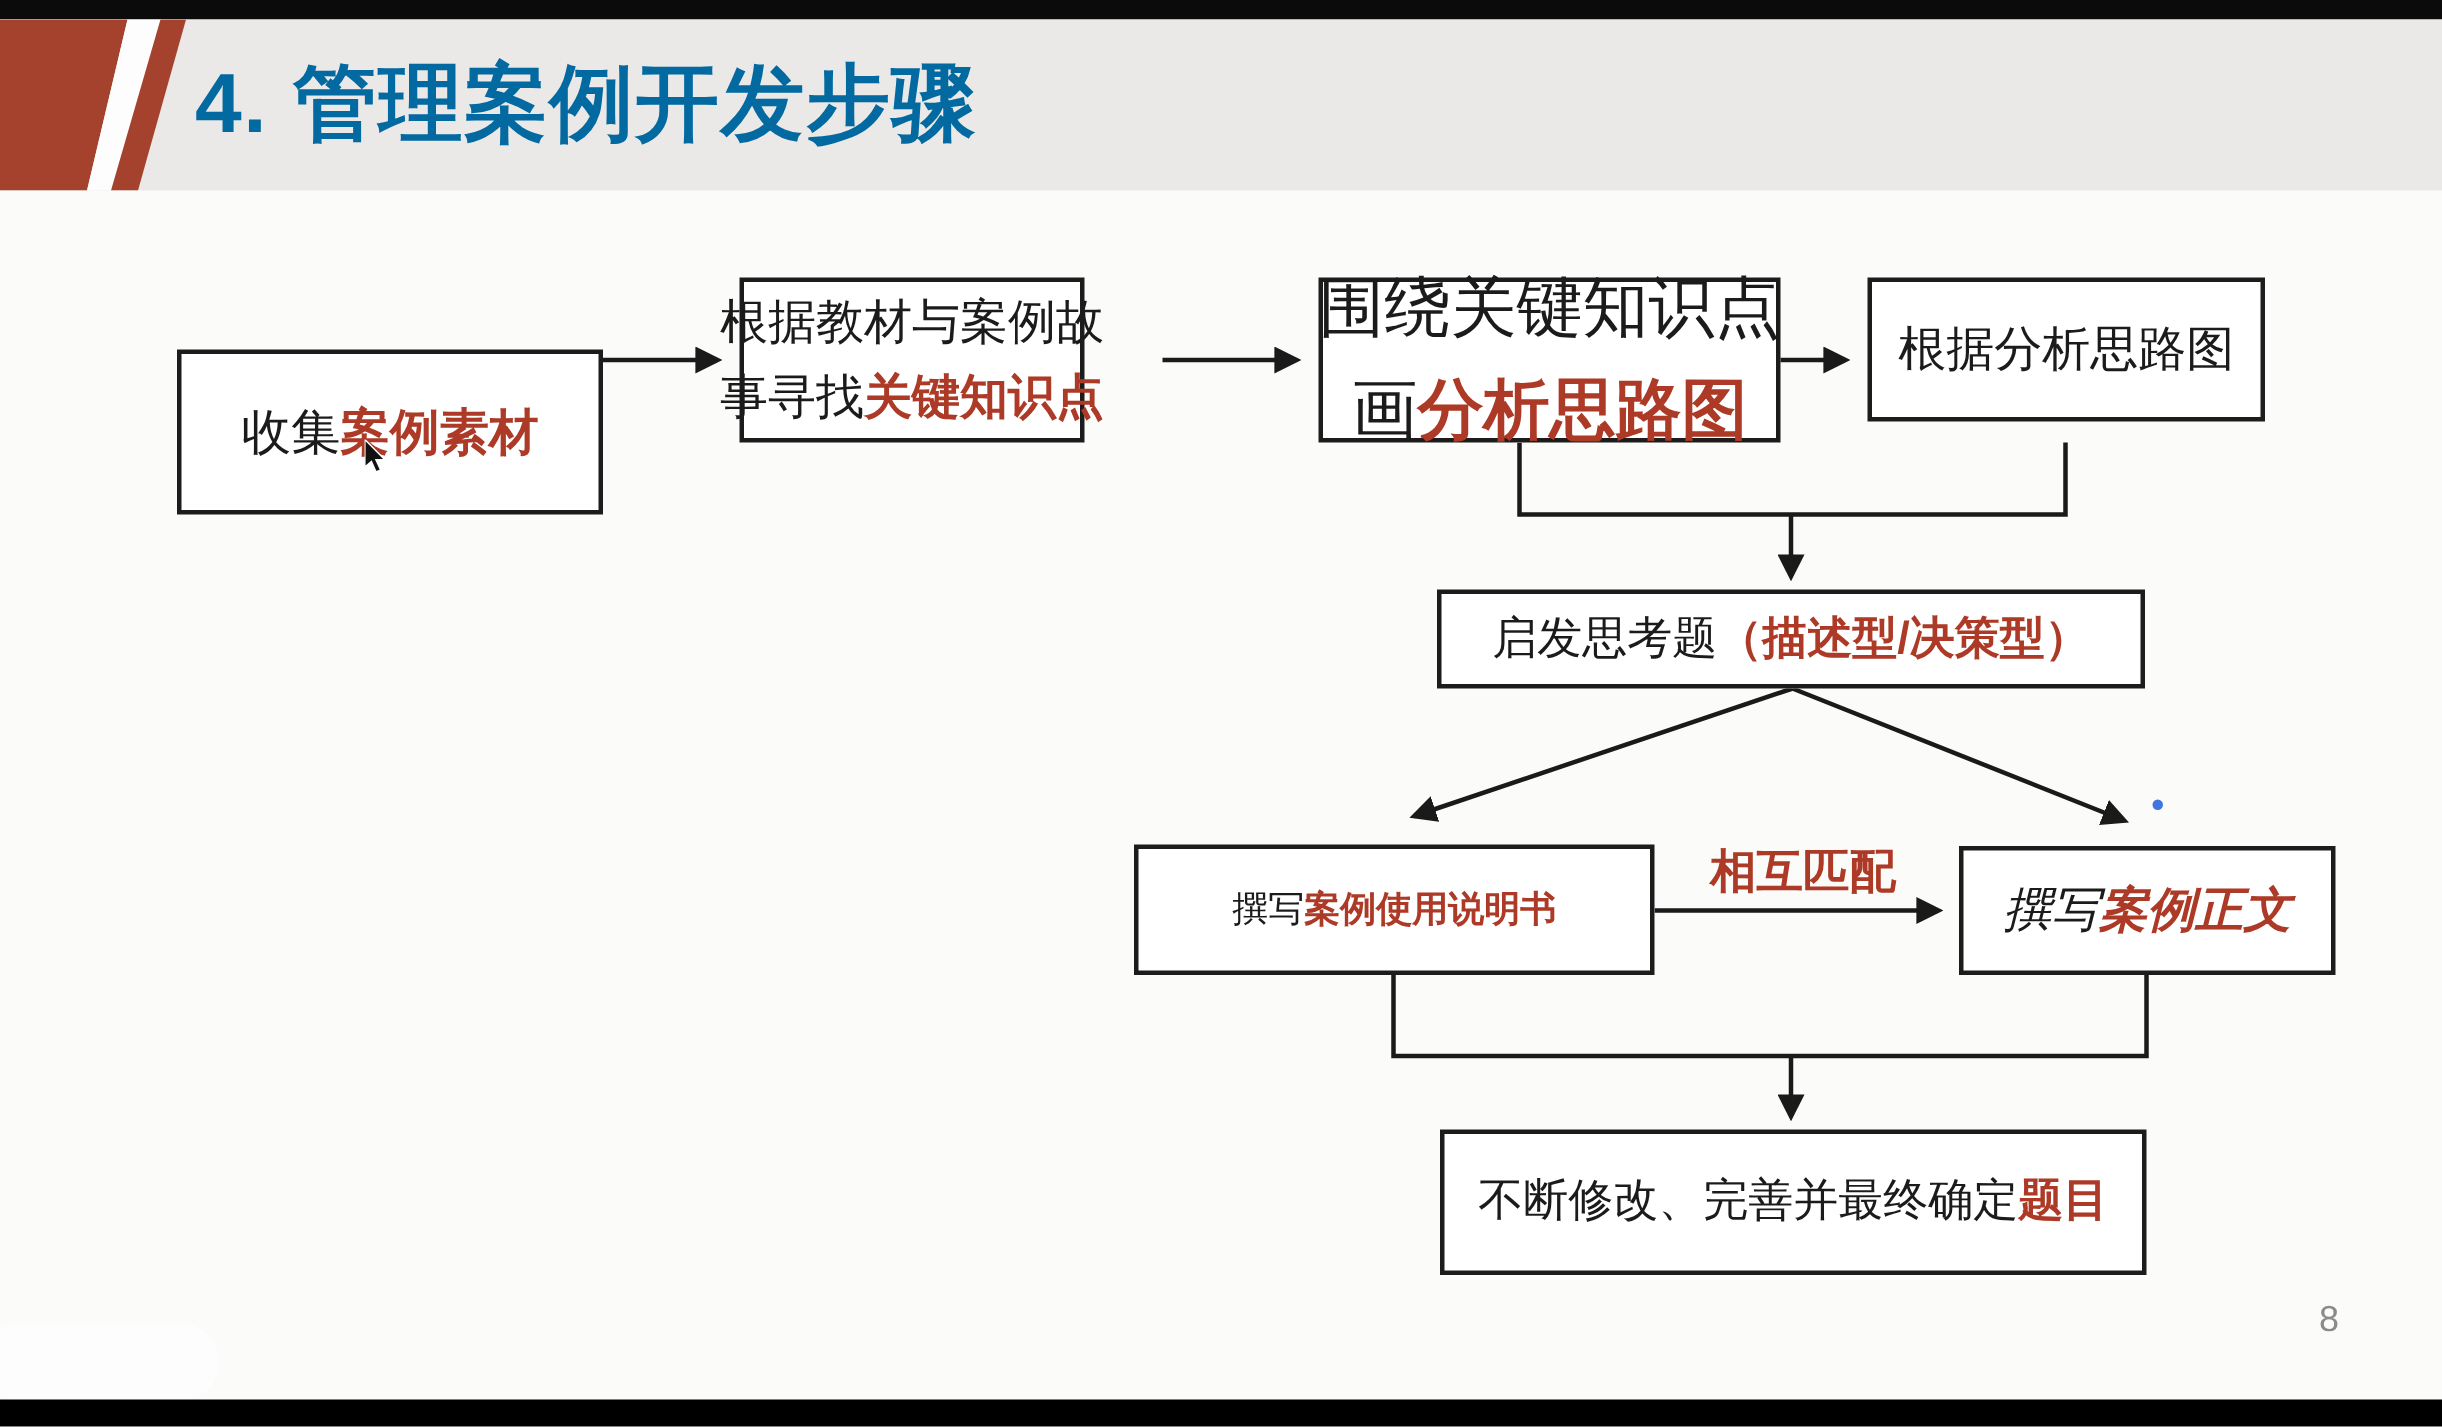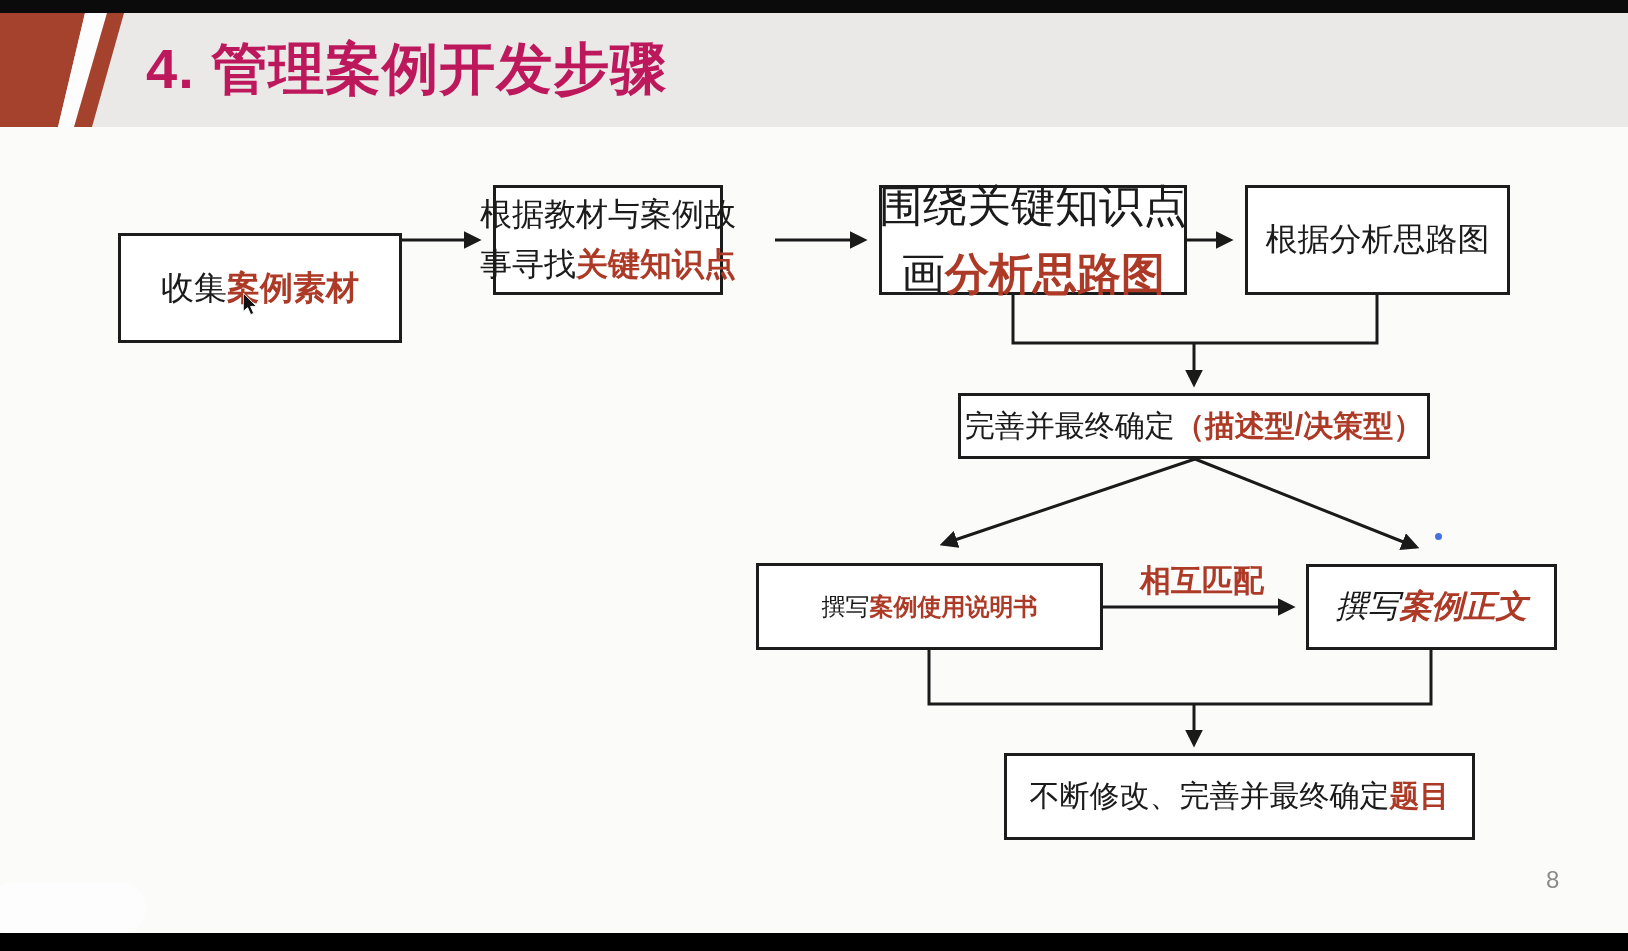--- a/index.html
+++ b/index.html
@@ -5,37 +5,37 @@
   html,body{margin:0;padding:0;background:#555;}
   .stage{
     position:relative; width:1628px; height:951px; overflow:hidden;
     background:var(--canvas_bg,#fbfbfa);
     font-family:"Liberation Sans","DejaVu Sans",sans-serif;
   }
   .top-bar{position:absolute;left:0;top:0;width:100%;height:13px;background:var(--top_bar,#0b0b0b);}
   .header-band{position:absolute;left:0;top:13px;width:100%;height:114px;background:var(--header_bg,#eae9e7);}
   .header-shape{position:absolute;left:0;top:13px;width:200px;height:114px;}
   .slide-title{
-    position:absolute;left:146px;top:13px;height:114px;display:flex;align-items:center;
-    font-size:56px;font-weight:900;color:#be185d;letter-spacing:1px;white-space:nowrap;
+    position:absolute;left:130px;top:13px;height:114px;display:flex;align-items:center;
+    font-size:56px;font-weight:900;color:#0369a1;letter-spacing:1px;white-space:nowrap;
   }
   .fbox{
     position:absolute;background:#fff;border:3px solid var(--box_border,#1c1c1c);
     box-sizing:border-box;display:flex;flex-direction:column;align-items:center;justify-content:center;
     text-align:center;color:var(--text_black,#1b1b1b);line-height:1.55;white-space:nowrap;
   }
   .fbox .red, .match-label{color:var(--accent_red,#ad3a26);font-weight:700;}
   .b1{left:118px;top:185px;width:284px;height:110px;font-size:33px;margin-top:48px;}
   .b2{left:493px;top:185px;width:230px;height:110px;font-size:32px;}
   .b3{left:879px;top:185px;width:308px;height:110px;font-size:44px;}
-  .b4{left:1245px;top:185px;width:265px;height:110px;font-size:32px;}
+  .b4{left:1245px;top:185px;width:265px;height:96px;font-size:32px;}
   .b5{left:958px;top:393px;width:472px;height:66px;font-size:30px;}
   .b6{left:756px;top:563px;width:347px;height:87px;font-size:24px;}
   .b7{left:1306px;top:564px;width:251px;height:86px;font-size:32px;font-style:italic;}
-  .b8{left:960px;top:753px;width:471px;height:87px;font-size:30px;margin-left:44px;}
+  .b8{left:960px;top:753px;width:471px;height:97px;font-size:30px;}
   .match-label{position:absolute;left:1140px;top:560px;font-size:31px;white-space:nowrap;}
   .connectors{position:absolute;left:0;top:0;width:1628px;height:951px;pointer-events:none;}
   .blue-dot{position:absolute;left:1435px;top:533px;width:7px;height:7px;border-radius:50%;background:var(--blue_dot,#4274e0);}
   .page-number{position:absolute;left:1546px;top:866px;font-size:24px;color:var(--page_number_color,#8b8b8b);}
   .bottom-bar{position:absolute;left:0;top:933px;width:100%;height:18px;background:var(--bottom_bar,#000);}
   .artifact-overlay{position:absolute;left:-12px;top:882px;width:158px;height:52px;background:rgba(255,255,255,.55);border-radius:26px;}
   .cursor{position:absolute;left:243px;top:293px;width:15px;height:23px;}
 </style>
 </head>
 <body>
@@ -85,21 +85,21 @@
   <div class="fbox b3">
     <div><span>围绕关键知识点</span></div>
     <div><span>画</span><span class="red">分析思路图</span></div>
   </div>
 
   <div class="fbox b4">
     <div><span>根据分析思路图</span></div>
   </div>
 
   <div class="fbox b5">
-    <div><span>完善并最终确定</span><span class="red">（描述型/决策型）</span></div>
+    <div><span>启发思考题</span><span class="red">（描述型/决策型）</span></div>
   </div>
 
   <div class="fbox b6">
     <div><span>撰写</span><span class="red">案例使用说明书</span></div>
   </div>
 
   <div class="fbox b7">
     <div><span>撰写</span><span class="red">案例正文</span></div>
   </div>
 

